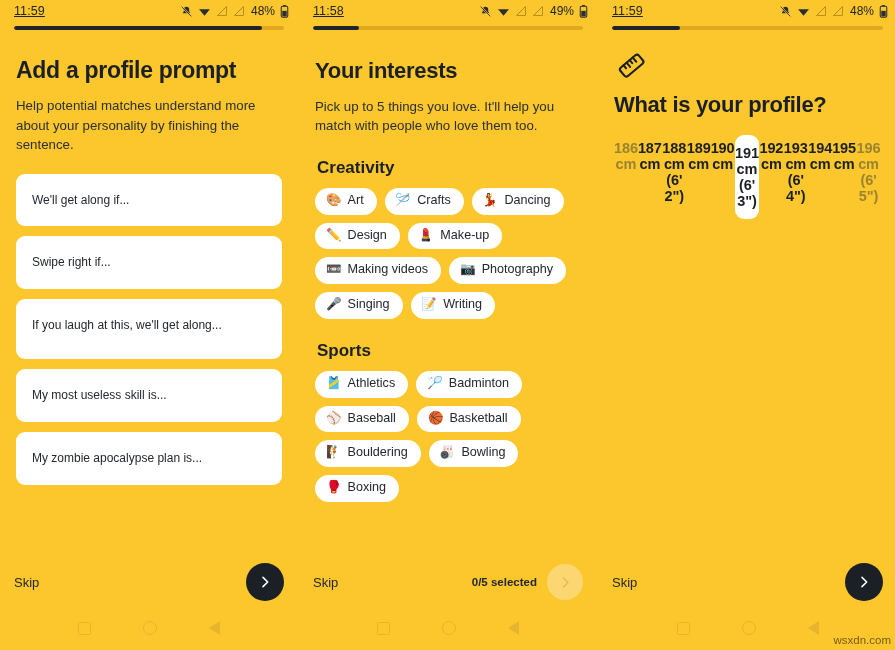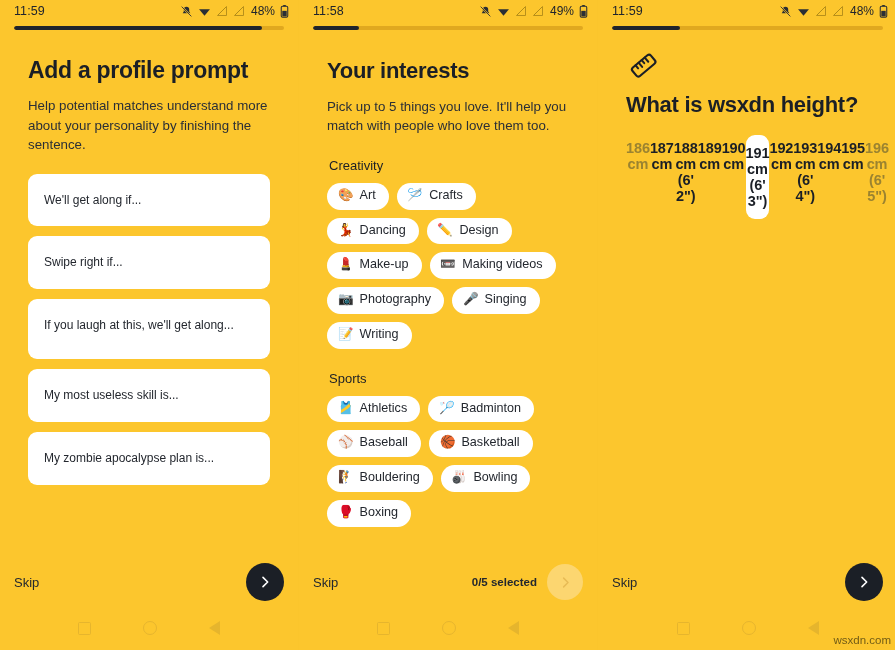--- a/index.html
+++ b/index.html
@@ -38,20 +38,21 @@
     display: flex;
     align-items: center;
     padding: 0 9px 0 14px;
     box-sizing: border-box;
   }
   .clock {
     font-size: 12.5px;
     color: #20242c;
     letter-spacing: 0.1px;
     font-weight: 400;
+    text-decoration: underline;
   }
   .status-icons {
     margin-left: auto;
     display: flex;
     align-items: center;
     gap: 5px;
   }
   .sicon { display: block; }
   .battpct {
     font-size: 12px;
@@ -76,21 +77,21 @@
     display: block;
     height: 100%;
     background: #20242c;
     border-radius: 3px;
   }
 
   
   .content {
     flex: 1 1 auto;
     position: relative;
-    padding: 0 28px;
+    padding: 0 16px;
     box-sizing: border-box;
     overflow: hidden;
   }
   h1.title {
     font-size: 23px;
     line-height: 1.22;
     font-weight: 700;
     color: #1b1f26;
     margin: 20px 0 0 0;
     letter-spacing: -0.3px;
@@ -115,22 +116,22 @@
     min-height: 40px;
     box-sizing: border-box;
     font-size: 12px;
     color: #23272e;
     line-height: 1.4;
   }
   .card.tall { min-height: 60px; }
 
   
   .section-head {
-    font-size: 13px;
-    font-weight: 400;
+    font-size: 17px;
+    font-weight: 700;
     color: #1b1f26;
     margin: 22px 0 10px 2px;
   }
   .chips {
     display: flex;
     flex-wrap: wrap;
     gap: 8px 8px;
   }
   .chip {
     background: #ffffff;
@@ -488,21 +489,21 @@
 
     <div class="content">
       <div class="ruler-icon">
         <svg width="32" height="32" viewBox="0 0 32 32">
           <g transform="rotate(-40 16 16)">
             <rect x="4" y="10" width="24" height="11" rx="2.5" fill="none" stroke="#1b1f26" stroke-width="2.1"></rect>
             <path d="M10 10v4M14 10v5.5M18 10v4M22 10v5.5" stroke="#1b1f26" stroke-width="2" stroke-linecap="round"></path>
           </g>
         </svg>
       </div>
-      <h1 class="title">What is wsxdn height?</h1>
+      <h1 class="title">What is your profile?</h1>
 
       <div class="heights">
         <div class="hrow dim">186 cm</div>
         <div class="hrow">187 cm</div>
         <div class="hrow">188 cm (6' 2")</div>
         <div class="hrow">189 cm</div>
         <div class="hrow">190 cm</div>
         <div class="hrow selected">191 cm (6' 3")</div>
         <div class="hrow">192 cm</div>
         <div class="hrow">193 cm (6' 4")</div>

